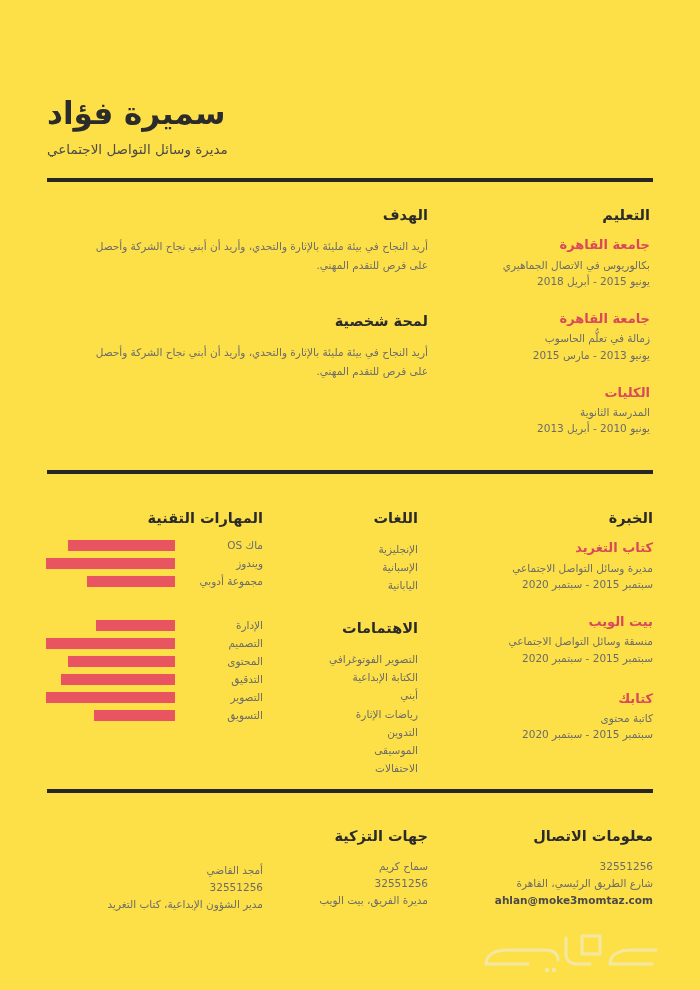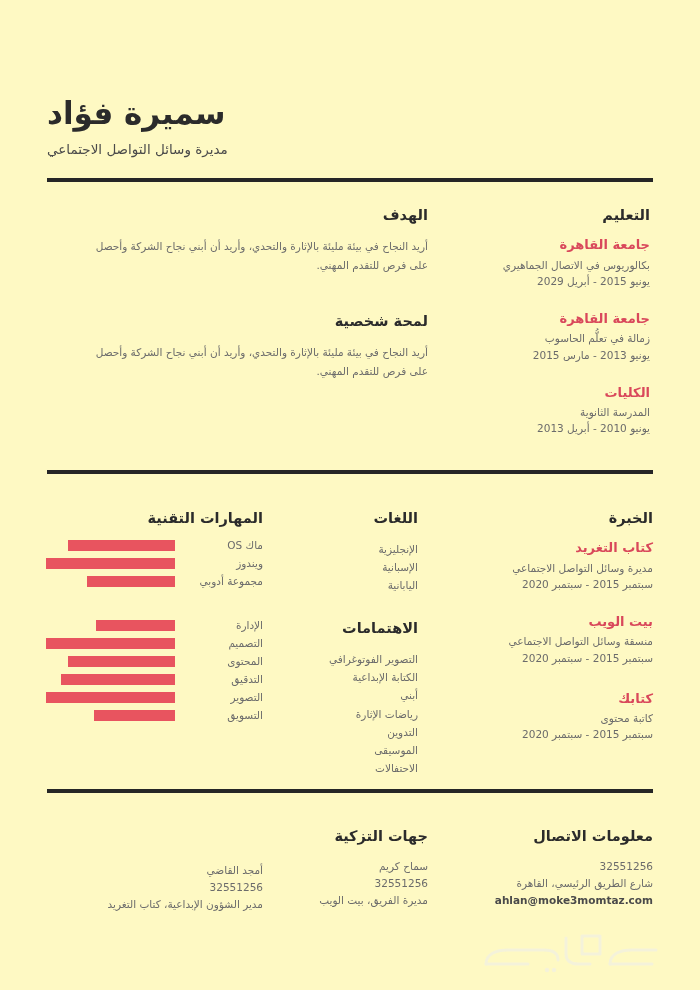--- a/index.html
+++ b/index.html
@@ -10,21 +10,21 @@
   }
   body {
     font-family: "DejaVu Sans", "Liberation Sans", sans-serif;
     color: #3c3c3c;
   }
   #page {
     position: relative;
     width: 700px;
     height: 990px;
     margin: 0 auto;
-    background: #fef9c3;
+    background: #fde047;
     overflow: hidden;
     box-sizing: border-box;
   }
   
   .header {
     position: absolute;
     top: 96px;
     left: 47px;
     right: 47px;
     text-align: left;
@@ -171,21 +171,21 @@
   <div class="divider d1"></div>
   <div class="divider d2"></div>
   <div class="divider d3"></div>
 
   <div class="block" style="top:207px; right:50px; width:205px;">
     <div class="sec-title">التعليم</div>
 
     <div class="entry">
       <div class="entry-title">جامعة القاهرة</div>
       <div class="entry-sub">بكالوريوس في الاتصال الجماهيري</div>
-      <div class="entry-date">يونيو 2015 - أبريل 2029</div>
+      <div class="entry-date">يونيو 2015 - أبريل 2018</div>
     </div>
 
     <div class="entry" style="margin-top:22px;">
       <div class="entry-title">جامعة القاهرة</div>
       <div class="entry-sub">زمالة في تعلُّم الحاسوب</div>
       <div class="entry-date">يونيو 2013 - مارس 2015</div>
     </div>
 
     <div class="entry" style="margin-top:22px;">
       <div class="entry-title">الكليات</div>

